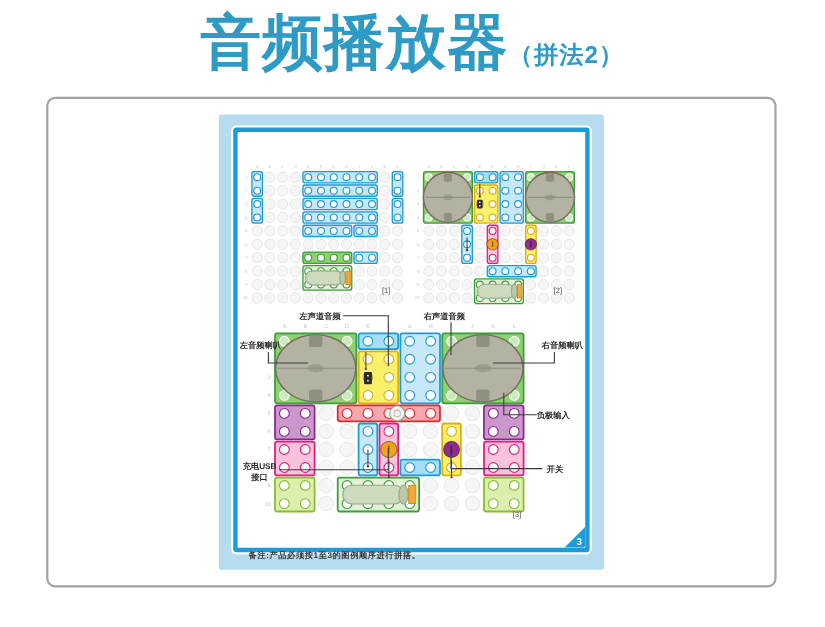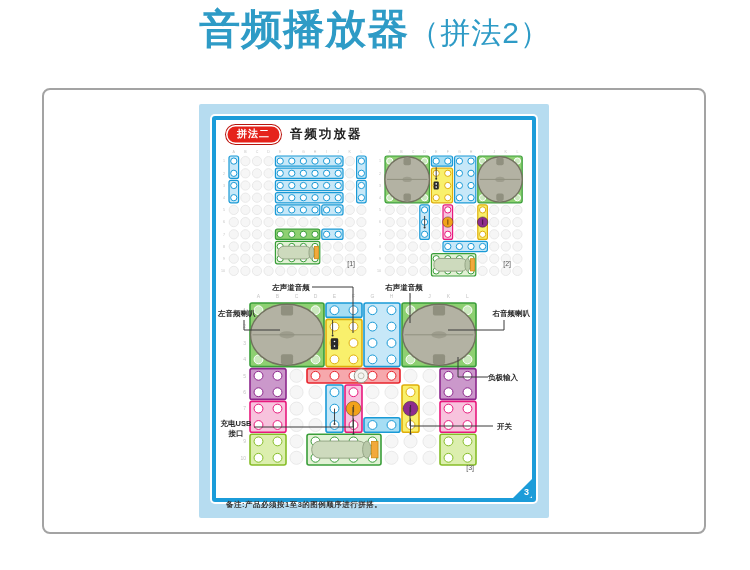--- a/index.html
+++ b/index.html
@@ -1,21 +1,21 @@
 <!DOCTYPE html>
 <html><head>
 <meta charset="utf-8">
 <style>
   html,body{margin:0;padding:0;background:#fff;}
   .stage{position:relative;width:750px;height:570px;background:#fff;overflow:hidden;
          font-family:"Liberation Sans","DejaVu Sans",sans-serif;}
   
   .title{position:absolute;top:2px;left:0;width:100%;text-align:center;color:#2e9bc6;white-space:nowrap;}
-  .t-main{font-size:41px;font-weight:700;letter-spacing:1px;}
-  .t-sub{font-size:30px;font-weight:400;letter-spacing:1px;margin-top:20px;}
+  .t-main{font-size:55px;font-weight:700;letter-spacing:1px;}
+  .t-sub{font-size:22px;font-weight:700;letter-spacing:1px;margin-top:20px;}
   
   .card{position:absolute;left:42px;top:88px;width:660px;height:442px;background:#fff;
         border:2px solid #a3a3a3;border-radius:8px;}
   
   .page{position:absolute;left:155px;top:14px;width:350px;height:414px;background:#b6dcf0;border-radius:2px;}
   .page-inner{position:absolute;left:13px;top:12px;width:316px;height:378px;background:#fff;
               border:4px solid #1b9cd9;border-radius:3px;box-shadow:0 0 0 2px #ffffff;}
   .hdr{position:absolute;left:10px;top:5px;display:flex;align-items:center;gap:9px;}
   .badge{display:inline-block;background:#e5231b;color:#fff;font-size:10px;font-weight:700;
          padding:2px 11px 3px 11px;border-radius:10px;letter-spacing:1px;
@@ -41,24 +41,20 @@
 <div class="stage">
 
   <div class="title">
     <span class="t-main">音频播放器</span><span class="t-sub">（拼法2）</span>
   </div>
 
   <div class="card">
     <div class="page">
       <div class="page-inner">
 
-        <div class="hdr">
-          <span class="badge">拼法二</span>
-          <span class="ptitle">音频功放器</span>
-        </div>
 
         <svg id="fig1" class="figsvg" width="150" height="134" viewBox="0 0 150 134">
           <g class="board">
               <circle cx="12.8" cy="14.1" r="4.64" fill="#f6f6f6" stroke="#e4e4e4" stroke-width="0.8"></circle>
               <circle cx="24.4" cy="14.1" r="4.64" fill="#f6f6f6" stroke="#e4e4e4" stroke-width="0.8"></circle>
               <circle cx="36" cy="14.1" r="4.64" fill="#f6f6f6" stroke="#e4e4e4" stroke-width="0.8"></circle>
               <circle cx="47.6" cy="14.1" r="4.64" fill="#f6f6f6" stroke="#e4e4e4" stroke-width="0.8"></circle>
               <circle cx="59.199999999999996" cy="14.1" r="4.64" fill="#f6f6f6" stroke="#e4e4e4" stroke-width="0.8"></circle>
               <circle cx="70.8" cy="14.1" r="4.64" fill="#f6f6f6" stroke="#e4e4e4" stroke-width="0.8"></circle>
               <circle cx="82.39999999999999" cy="14.1" r="4.64" fill="#f6f6f6" stroke="#e4e4e4" stroke-width="0.8"></circle>

